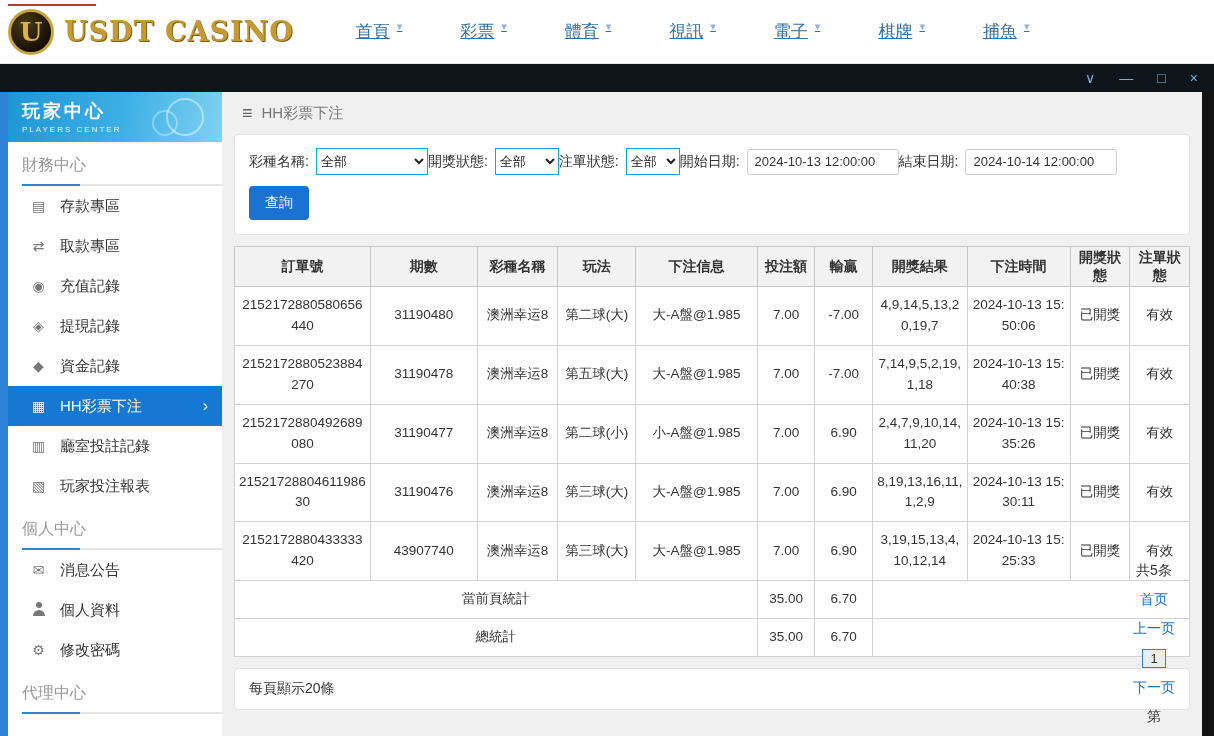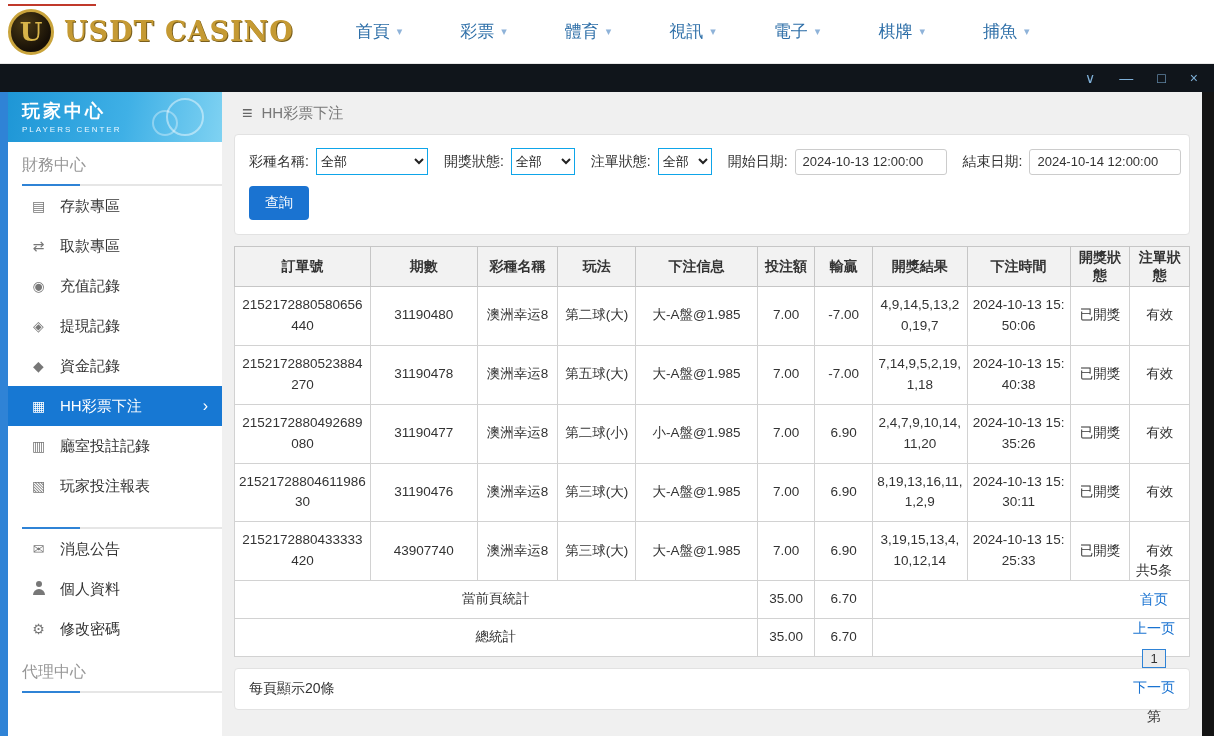--- a/index.html
+++ b/index.html
@@ -13,21 +13,21 @@
   
   .topnav { height:64px; background:#fff; display:flex; align-items:center; border-bottom:1px solid #e8e8e8; }
   .logo-wrap { display:flex; align-items:center; margin-left:8px; }
   .logo-circle { width:46px; height:46px; border-radius:50%; border:3px solid #c9a43c;
     background: radial-gradient(circle at 35% 30%, #4a3a14, #171007 70%);
     color:#d8b54a; display:flex; align-items:center; justify-content:center;
     font-family:"DejaVu Serif", serif; font-weight:bold; font-size:26px; }
   .brand { margin-left:10px; font-family:"DejaVu Serif", serif; font-weight:bold;
     font-size:27px; letter-spacing:1px; color:#c59a33; text-shadow:1px 1px 0 #7a5f1d; }
   .nav-items { display:flex; margin-left:62px; gap:58px; }
-  .nav-item { color:#2e6fa8; font-size:17px; display:flex; align-items:center; gap:7px; cursor:pointer; white-space:nowrap; }
+  .nav-item { color:#2e6fa8; font-size:17px; display:flex; gap:7px; cursor:pointer; white-space:nowrap;text-decoration:underline; }
   .nav-caret { color:#8fb3d9; font-size:11px; }
 
   
   .titlebar { height:28px; background:#10151b; display:flex; align-items:center;
     justify-content:flex-end; gap:24px; padding-right:16px; }
   .win-ctl { color:#7fb0d8; font-size:14px; line-height:1; cursor:pointer; }
 
   
   .window { display:flex; height:644px; }
   .left-strip { width:8px; background:#2f83d6; }
@@ -60,21 +60,21 @@
   .icon-person:before { content:""; position:absolute; top:0; left:4.5px; width:6px; height:6px; border-radius:50%; background:#777; }
   .icon-person:after { content:""; position:absolute; bottom:0; left:1.5px; width:12px; height:6px; border-radius:6px 6px 0 0; background:#777; }
 
   
   .main { width:980px; background:#f0f0f0; padding:0 12px; overflow:hidden; }
   .breadcrumb { height:42px; display:flex; align-items:center; gap:9px; color:#777; font-size:15px; padding-left:8px; }
   .hamburger { font-size:18px; color:#666; }
 
   .filter-panel { background:#fff; border:1px solid #e2e2e2; border-radius:4px; padding:13px 14px 14px; }
   .filter-row { display:flex; align-items:center; font-size:14px; color:#333; white-space:nowrap; }
-  .fgroup { display:flex; align-items:center; gap:7px; margin-right:16px; }
+  .fgroup { display:flex; align-items:center; gap:7px; }
   .filter-panel select { height:27px; border:1px solid #0ea5e9; background:#fff; font-size:13px; color:#222; }
   .sel-lottery { width:112px; }
   .sel-draw { width:64px; }
   .sel-order { width:54px; }
   .date-input { height:26px; width:152px; border:1px solid #ccc; border-radius:3px; padding:0 7px; font-size:13px; color:#333; }
   .search-btn { margin-top:11px; background:#1a73d1; color:#fff; border:none; border-radius:4px;
     padding:8px 16px; font-size:14px; cursor:pointer; }
 
   
   .table-wrap { margin-top:11px; }
@@ -188,20 +188,21 @@
     <div class="sb-item">
       <span class="sb-icon">▥</span>
       <span>廳室投註記錄</span>
     </div>
     <div class="sb-item">
       <span class="sb-icon">▧</span>
       <span>玩家投注報表</span>
     </div>
 
     <div class="sb-section">
+      <div class="sb-section-label">個人中心</div>
       <div class="sb-rule-wrap">
           <div class="sb-rule"></div>
         </div>
     </div>
 
     <div class="sb-item">
       <span class="sb-icon">✉</span>
       <span>消息公告</span>
     </div>
     <div class="sb-item">

